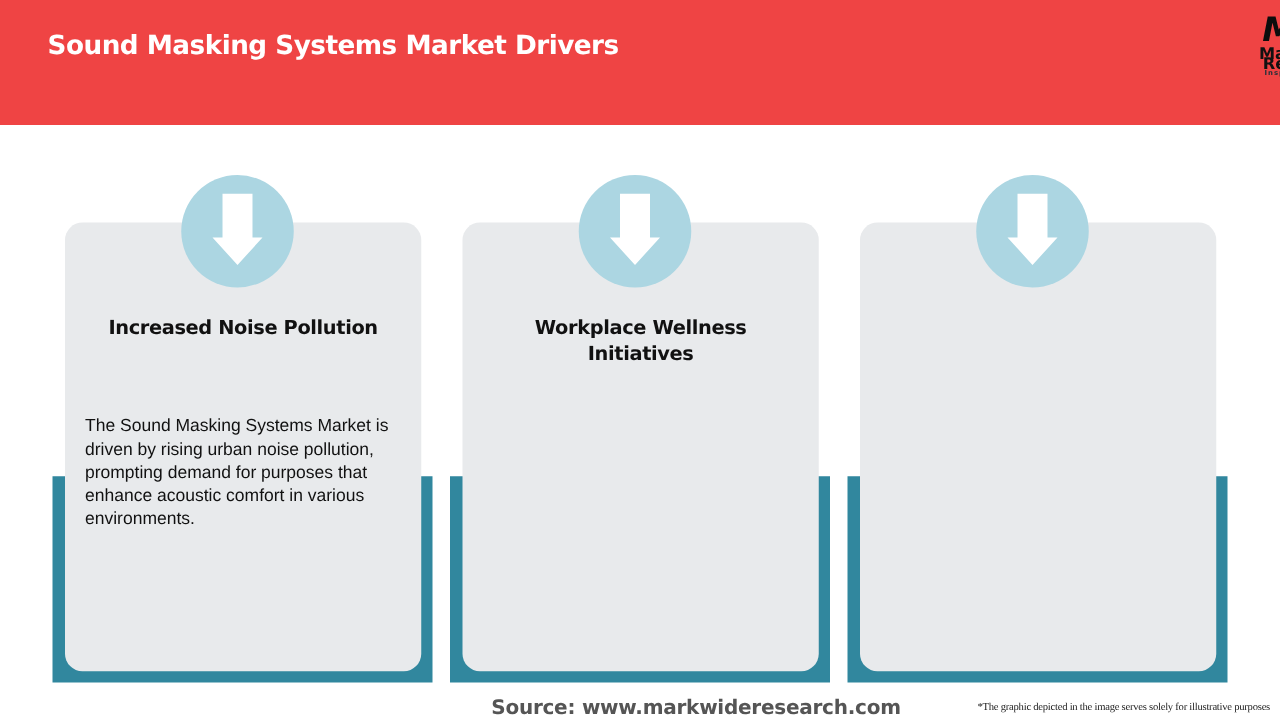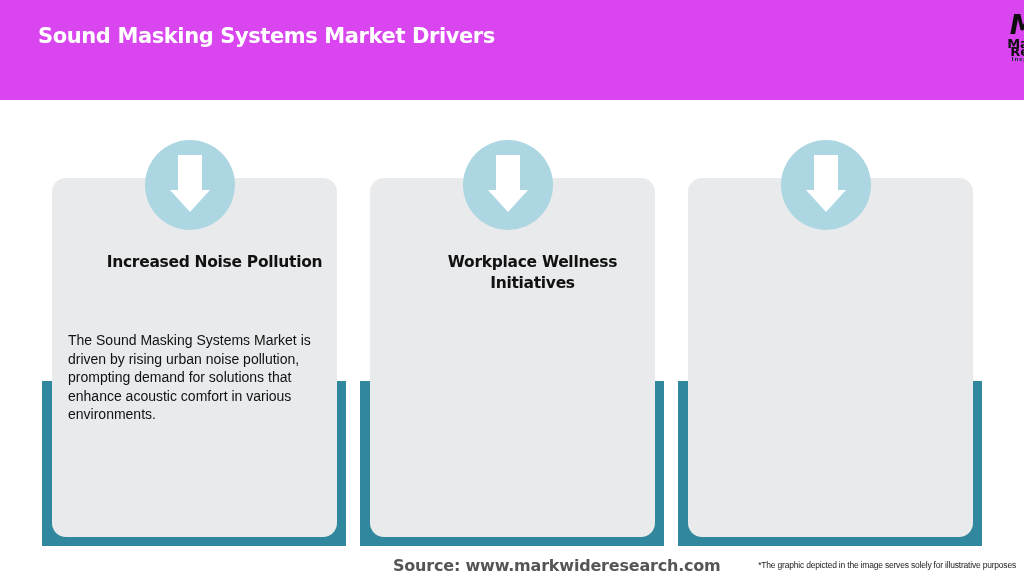--- a/index.html
+++ b/index.html
@@ -1,21 +1,21 @@
 <!DOCTYPE html>
 <html><head>
   <meta charset="utf-8">
   <style>
     * { box-sizing: border-box; margin: 0; padding: 0; }
     html, body { width: 1024px; height: 576px; overflow: hidden; background: #ffffff; }
     body { position: relative; font-family: "Liberation Sans", sans-serif; }
 
     .header {
       position: absolute; left: 0; top: 0; width: 1024px; height: 100px;
-      background: #d946ef;
+      background: #ef4444;
     }
     .header-title {
       position: absolute; left: 38px; top: 24px;
       color: #ffffff; font-family: "DejaVu Sans", sans-serif;
       font-weight: bold; font-size: 21px; letter-spacing: -0.4px;
     }
     .logo {
       position: absolute; left: 960px; top: 10px; width: 88px; height: 48px;
       text-align: center; color: #111111; margin-left: 40px;
     }
@@ -43,36 +43,36 @@
       background: #e8eaec; border-radius: 14px;
     }
     .circle {
       position: absolute; top: 140px; left: 103px; width: 90px; height: 90px;
       border-radius: 50%; background: #acd6e2;
     }
     .arrow { position: absolute; left: 0; top: 0; width: 90px; height: 90px; }
     .card-title {
       position: absolute; top: 252px; left: 10px; width: 285px;
       text-align: center; font-family: "DejaVu Sans", sans-serif; font-weight: bold;
-      font-size: 15.5px; line-height: 21px; color: #111111; letter-spacing: -0.3px; margin-left: 20px;
+      font-size: 15.5px; line-height: 21px; color: #111111; letter-spacing: -0.3px;
     }
     .card-body {
       position: absolute; top: 331px; left: 26px; width: 262px;
       font-family: "Liberation Sans", sans-serif; font-size: 14px; line-height: 18.5px;
       color: #111111;
     }
 
     .source {
       position: absolute; left: 393px; top: 556px;
       font-family: "DejaVu Sans", sans-serif; font-weight: bold; font-size: 16px;
       color: #555555; letter-spacing: -0.2px;
     }
     .disclaimer {
       position: absolute; right: 8px; top: 560px;
-      font-family: Liberation Sans, sans-serif; font-size: 8.5px; color: #222222;
+      font-family: Liberation Serif, serif; font-size: 8.5px; color: #222222;
       letter-spacing: -0.2px;
     }
   </style>
 </head>
 <body>
 
 <div class="header">
   <h1 class="header-title">Sound Masking Systems Market Drivers</h1>
   <div class="logo">
     <span class="logo-mark">MWR</span>
@@ -83,21 +83,21 @@
 
 <div class="col" style="left:42px;">
   <div class="backdrop"></div>
   <div class="card"></div>
   <div class="circle">
     <svg class="arrow" viewBox="0 0 90 90">
       <polygon points="33,15 57,15 57,50 65,50 45,72 25,50 33,50" fill="#ffffff"></polygon>
     </svg>
   </div>
   <div class="card-title">Increased Noise Pollution</div>
-  <div class="card-body">The Sound Masking Systems Market is driven by rising urban noise pollution, prompting demand for solutions that enhance acoustic comfort in various environments.</div>
+  <div class="card-body">The Sound Masking Systems Market is driven by rising urban noise pollution, prompting demand for purposes that enhance acoustic comfort in various environments.</div>
 </div>
 
 <div class="col" style="left:360px;">
   <div class="backdrop"></div>
   <div class="card"></div>
   <div class="circle">
     <svg class="arrow" viewBox="0 0 90 90">
       <polygon points="33,15 57,15 57,50 65,50 45,72 25,50 33,50" fill="#ffffff"></polygon>
     </svg>
   </div>

